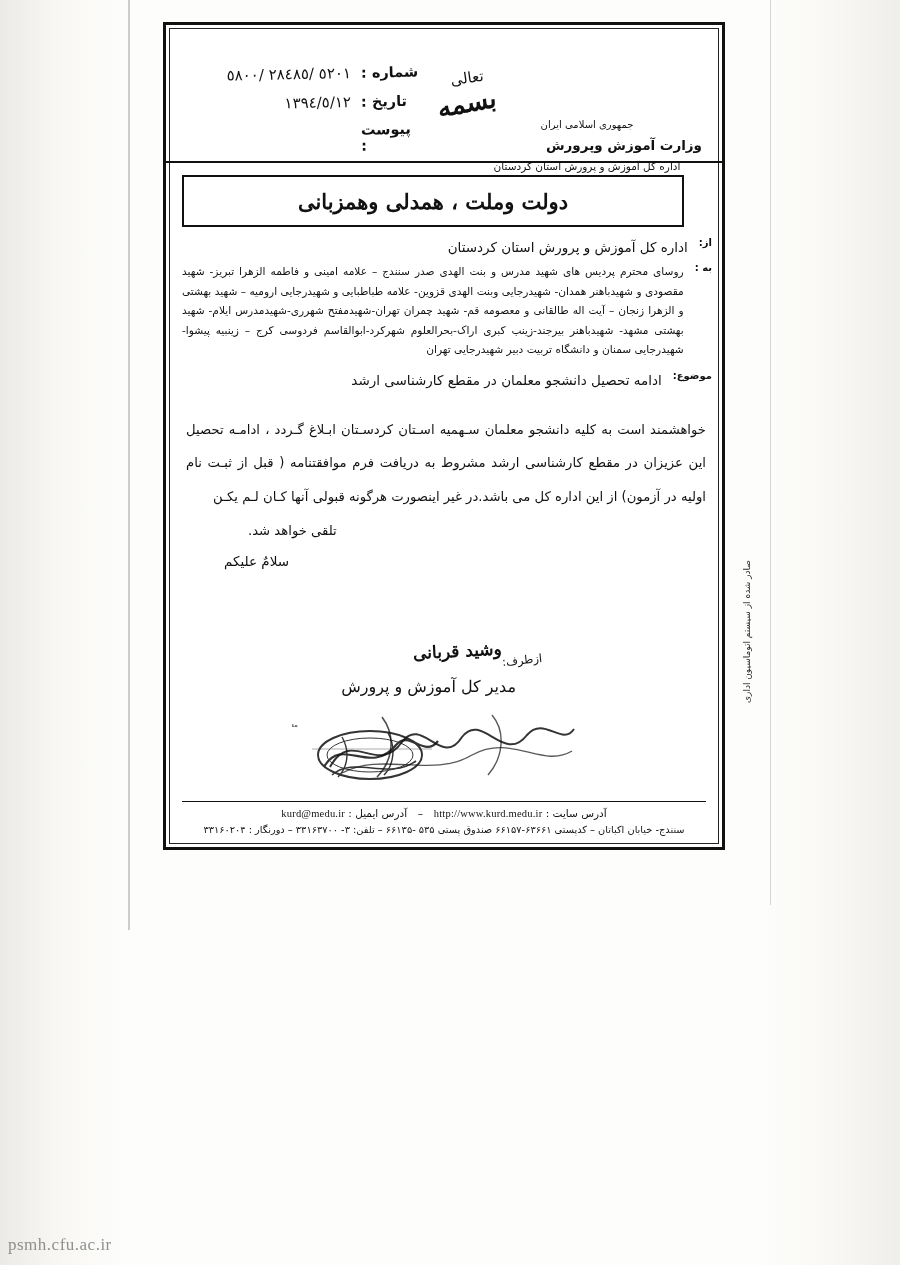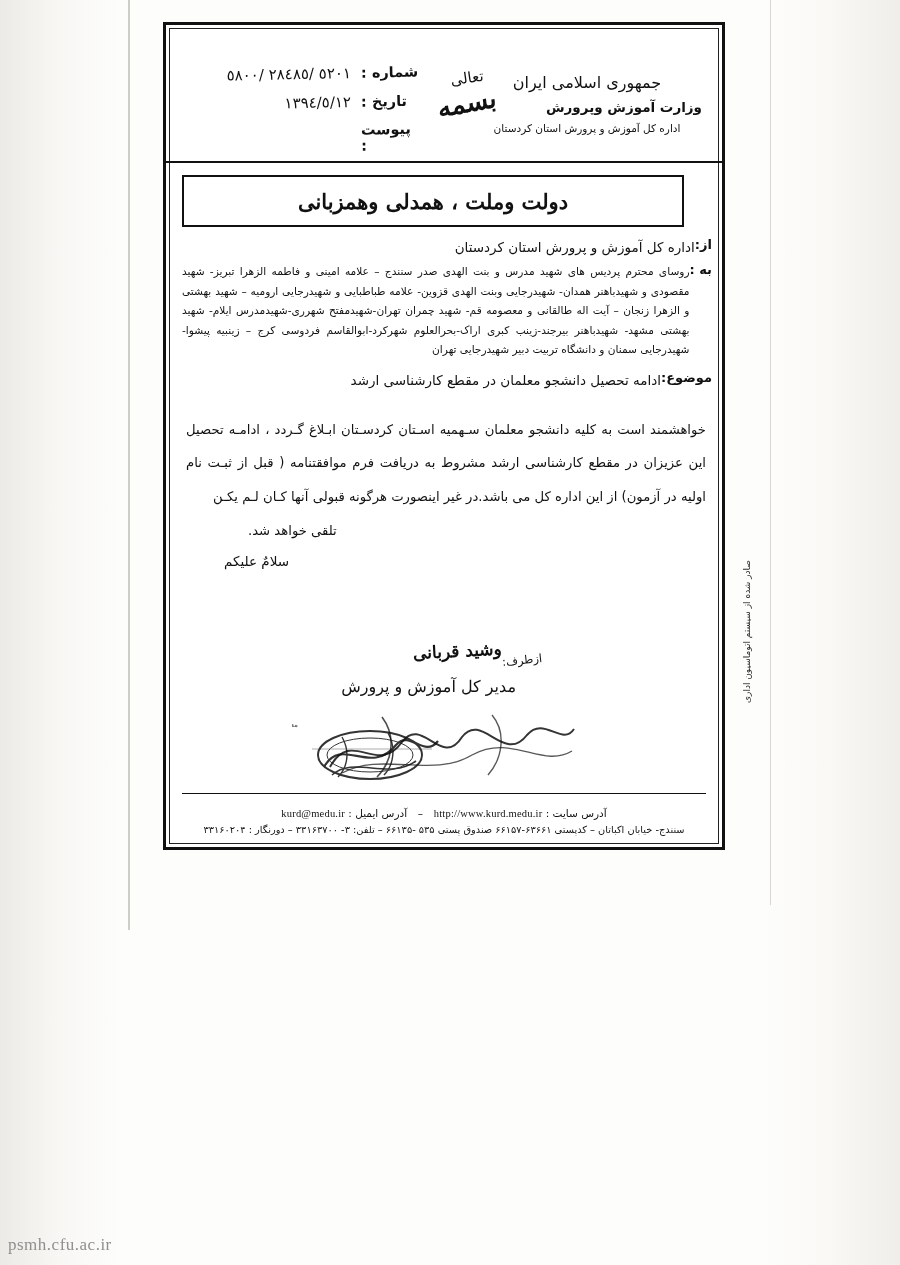--- a/index.html
+++ b/index.html
@@ -77,21 +77,21 @@
     box-sizing: border-box;
   }
   #org-block {
     position: absolute;
     right: 20px; top: 48px;
     width: 230px;
     text-align: center;
     direction: rtl;
     color: #111;
   }
-  #org-block .l1 { font-size: 16px; letter-spacing: .2px; margin-bottom: 7px; }
+  #org-block .l1 { font-size: 10px; letter-spacing: .2px; margin-bottom: 7px; margin-top: 46px; }
   #org-block .l2 { font-size: 13.5px; font-weight: bold; margin-bottom: 7px; text-align: right; }
   #org-block .l3 { font-size: 10.5px; }
 
   #basmala {
     position: absolute;
     left: 255px; top: 44px;
     width: 92px;
     text-align: center;
     color: #111;
   }
@@ -165,23 +165,23 @@
   #body-area {
     position: absolute;
     left: 16px; top: 212px;
     width: 530px;
     direction: rtl;
     color: #111;
   }
   .fld { display: flex; margin-bottom: 4px; }
   .fld .k {
     font-weight: bold;
-    font-size: 13px;
+    font-size: 10px;
     flex: 0 0 auto;
-    padding-left: 0;
+    padding-left: 11px;
   }
   .fld .v {
     font-size: 13.5px;
     text-align: justify;
     line-height: 1.55;
   }
   #to-line .v {
     font-size: 10.6px;
     line-height: 1.85;
     text-align: justify;
@@ -242,21 +242,21 @@
     position: absolute;
     right: 240px; top: 80px;
     width: 180px; height: 75px;
   }
 
   
   #footer {
     position: absolute;
     left: 16px; right: 16px; bottom: 12px;
     border-top: 1.5px solid #111;
-    padding-top: 13px;
+    padding-top: 5px;
     direction: rtl;
     color: #111;
     text-align: center;
   }
   #footer .f1 { font-size: 10.5px; margin-bottom: 5px; letter-spacing: .2px; }
   #footer .f1 .lat { font-family: "Liberation Serif", serif; }
   #footer .f2 { font-size: 9.8px; }
 
   
   #side-note {

